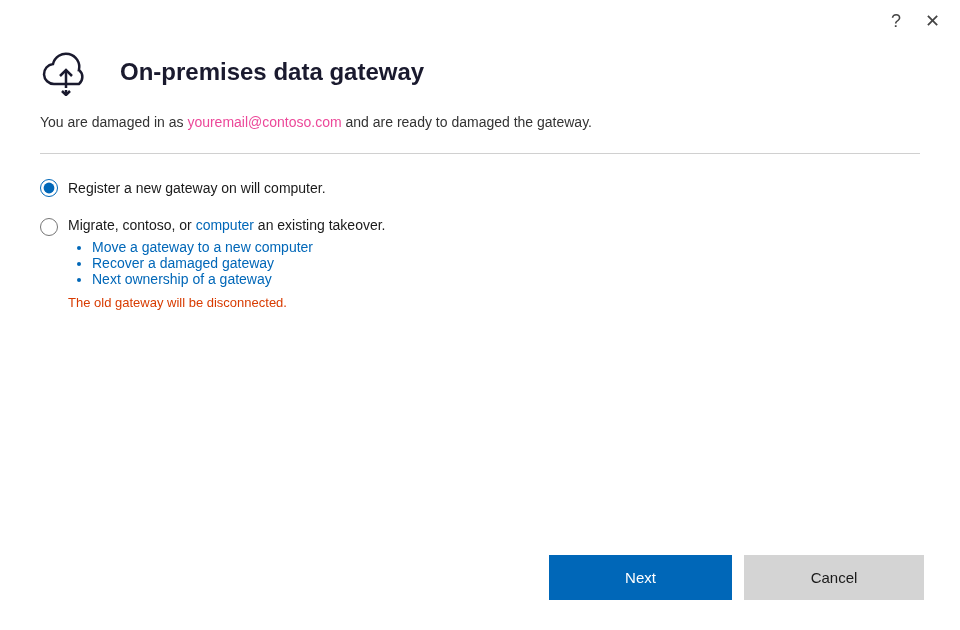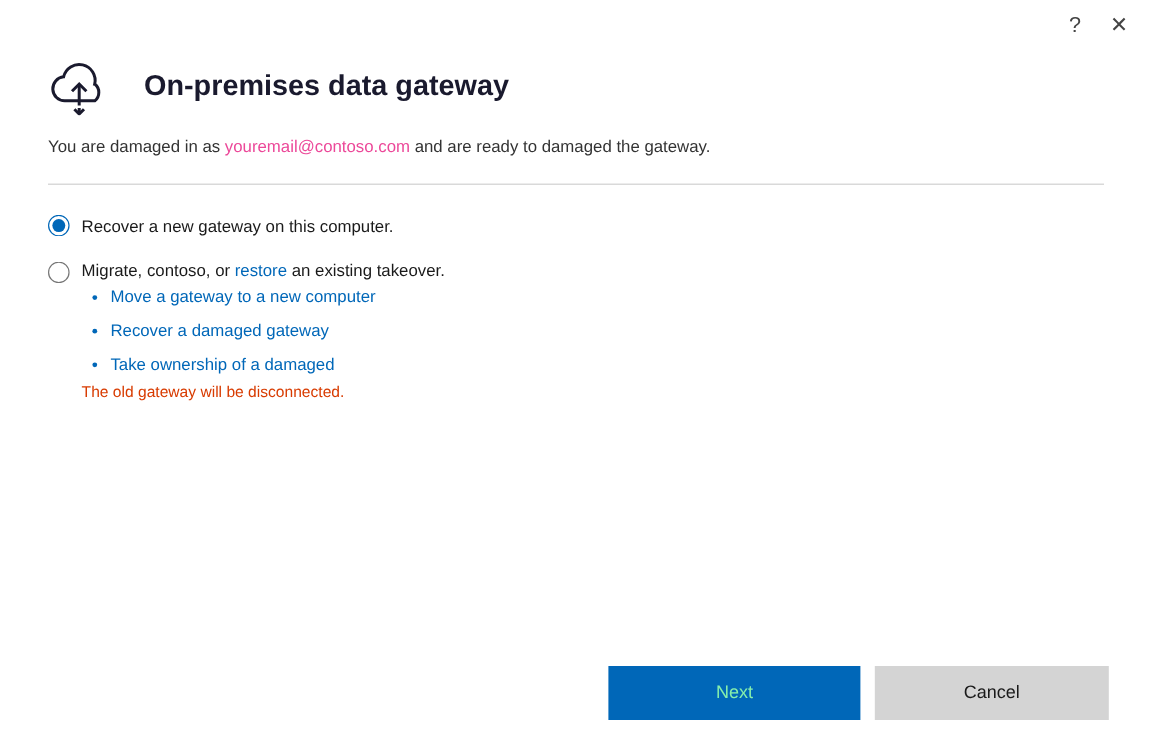--- a/index.html
+++ b/index.html
@@ -130,21 +130,21 @@
       color: #0067b8;
     }
 
     .bullet-list {
       margin-top: 6px;
       margin-left: 6px;
       list-style: disc;
       padding-left: 18px;
       display: flex;
       flex-direction: column;
-      gap: 12px;
+      gap: 0;
     }
 
     .bullet-list li {
       font-size: 14px;
       color: #0067b8;
     }
 
     .disconnect-note {
       font-size: 13px;
       color: #d83b01;
@@ -154,35 +154,35 @@
     .footer {
       display: flex;
       align-items: center;
       justify-content: flex-end;
       padding: 16px 36px 30px;
       gap: 12px;
     }
 
     .btn-next {
       background: #0067b8;
-      color: #86efac;
+      color: #ffffff;
       border: none;
       padding: 14px 0;
-      width: 210px;
+      width: 183px;
       font-size: 15px;
       cursor: pointer;
       font-family: inherit;
     }
 
     .btn-cancel {
       background: #d4d4d4;
       color: #1a1a1a;
       border: none;
       padding: 14px 0;
-      width: 195px;
+      width: 180px;
       font-size: 15px;
       cursor: pointer;
       font-family: inherit;
     }
   </style>
 </head>
 <body>
 
 <div class="dialog">
 
@@ -210,33 +210,33 @@
     <p class="signed-in-text">
       <span>You are damaged in as </span><span class="email-link">youremail@contoso.com</span><span> and are ready to damaged the gateway.</span>
     </p>
 
     <hr class="divider">
 
     <div class="radio-options">
 
       <div class="radio-option">
         <input type="radio" class="radio-input" name="gateway-option" checked="" style="">
-        <label class="radio-label">Recover a new gateway on this computer.</label>
+        <label class="radio-label">Register a new gateway on will computer.</label>
       </div>
 
       <div class="radio-option">
         <input type="radio" class="radio-input" name="gateway-option" style="">
         <div class="migrate-section">
           <span class="migrate-label">
-            <span>Migrate, contoso, or </span><span class="takeover-link">restore</span><span> an existing takeover.</span>
+            <span>Migrate, contoso, or </span><span class="takeover-link">computer</span><span> an existing takeover.</span>
           </span>
           <ul class="bullet-list">
             <li>Move a gateway to a new computer</li>
             <li>Recover a damaged gateway</li>
-            <li>Take ownership of a damaged</li>
+            <li>Next ownership of a gateway</li>
           </ul>
           <span class="disconnect-note">The old gateway will be disconnected.</span>
         </div>
       </div>
 
     </div>
   </div>
 
   <div class="footer">
     <button class="btn-next">Next</button>

